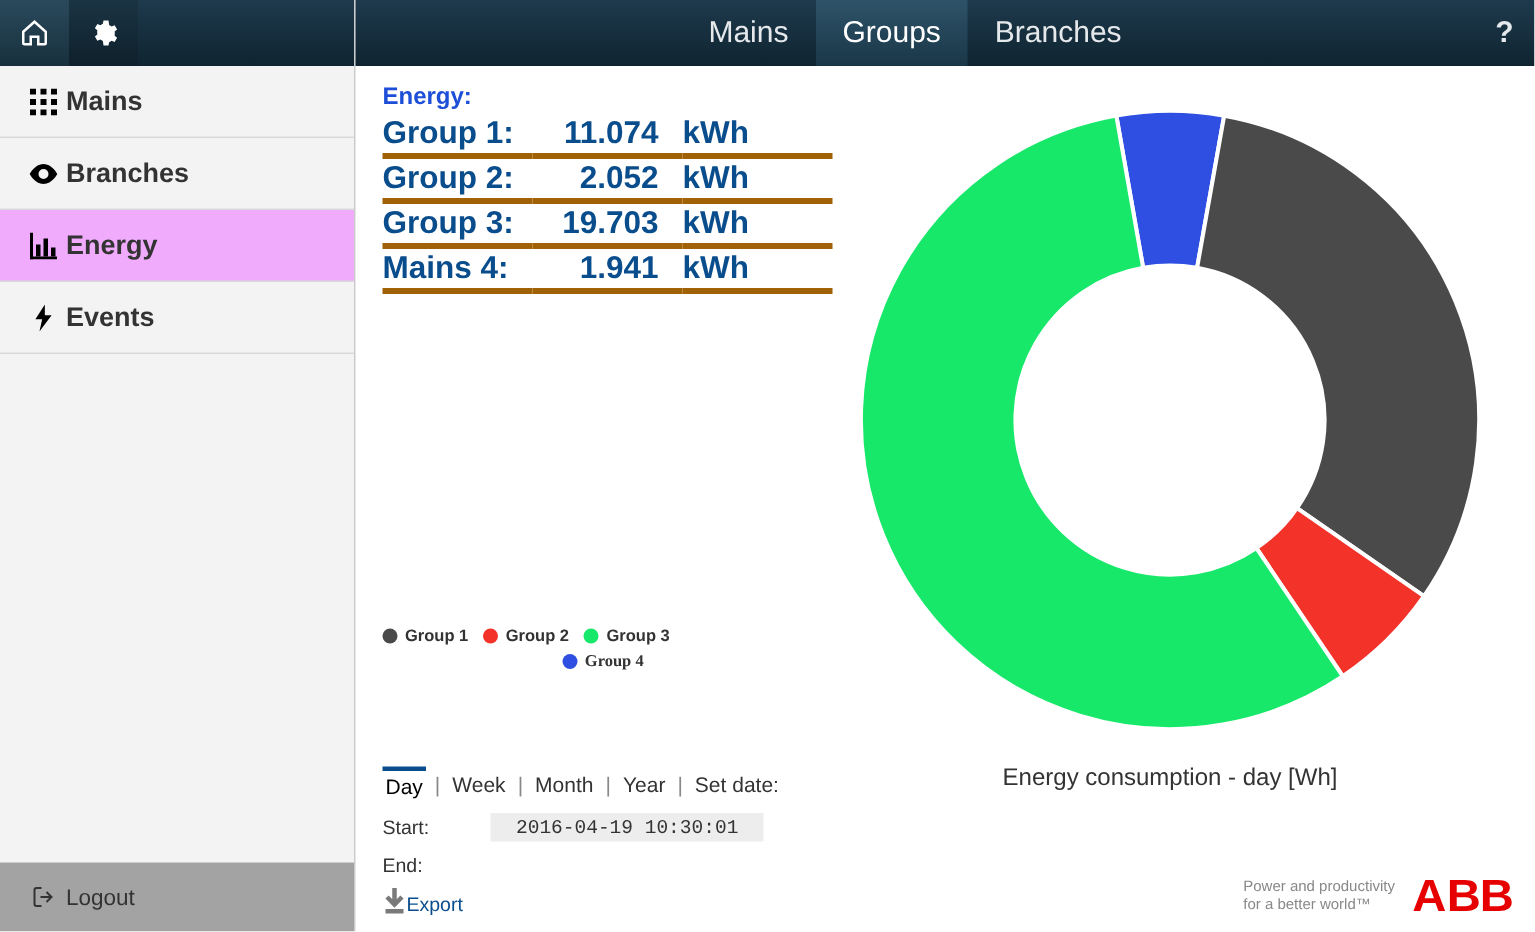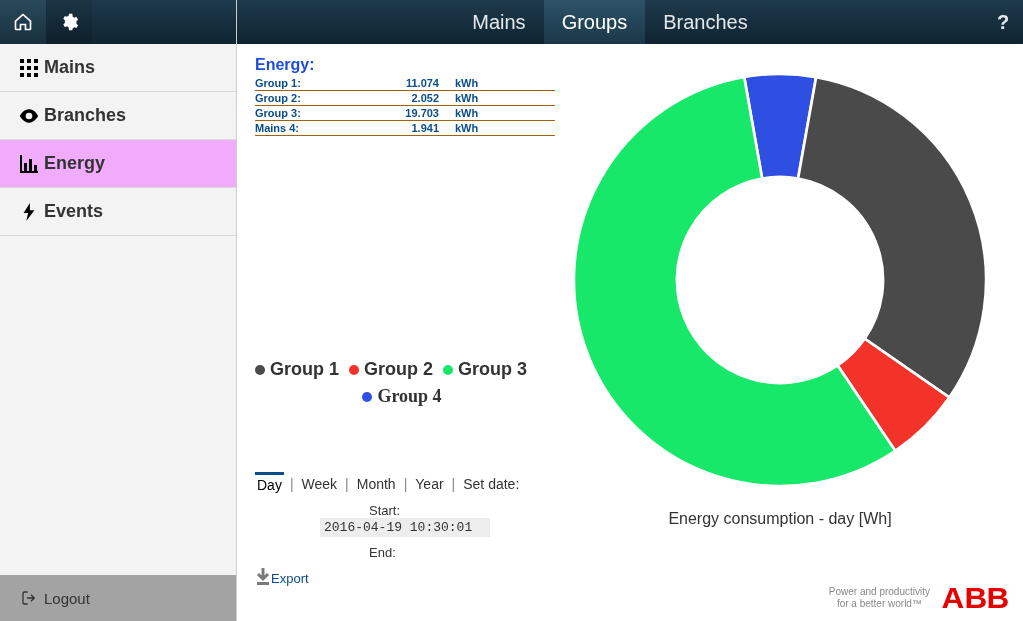--- a/index.html
+++ b/index.html
@@ -28,50 +28,50 @@
   .topbar { height: 44px; background: linear-gradient(to bottom,#1e3a4d,#0f2430); display: flex; align-items: center; color: #e5e9ec; }
   .topbar .tabs { flex: 1; display: flex; justify-content: center; height: 100%; }
   .topbar .tab { padding: 0 18px; display: flex; align-items: center; font-size: 20px; color: #e5e9ec; cursor: pointer; }
   .topbar .tab.active { background: linear-gradient(to bottom,#2e5368,#1a3748); color: #fff; }
   .topbar .help { width: 40px; text-align: center; font-size: 20px; font-weight: bold; color: #e5e9ec; cursor: pointer; }
 
   .content { flex: 1; display: flex; padding: 12px 18px 8px 18px; position: relative; }
   .left-col { width: 300px; display: flex; flex-direction: column; }
   .energy-heading { color: #1d4ed8; font-weight: bold; font-size: 16px; margin-bottom: 2px; }
   .energy-table { width: 100%; border-collapse: collapse; }
-  .energy-table td { padding: 1px 0; border-bottom: 1px solid #a16207; font-size: 11px; }
+  .energy-table td { padding: 1px 0; border-bottom: 4px solid #a16207; font-size: 21px; }
   .energy-table .lbl { color: #0a4d8c; font-weight: bold; width: 100px; }
   .energy-table .val { color: #0a4d8c; font-weight: bold; text-align: right; padding-right: 16px; width: 100px; }
   .energy-table .unit { color: #0a4d8c; font-weight: bold; text-align: left; }
 
-  .legend { margin-top: 220px; font-size: 18px; font-weight: bold; color: #333; line-height: 1.5; }
+  .legend { margin-top: 220px; font-size: 11px; font-weight: bold; color: #333; line-height: 1.5; }
   .legend-row { display: flex; flex-wrap: wrap; gap: 0 4px; }
   .legend-item { display: inline-flex; align-items: center; margin-right: 6px; }
   .legend-dot { width: 10px; height: 10px; border-radius: 50%; margin-right: 5px; display: inline-block; }
   .legend-row.center { justify-content: center; font-family: Liberation Serif, serif; }
 
   .range-tabs { margin-top: 62px; font-size: 14px; color: #333; display: flex; align-items: center; gap: 6px; }
   .range-tabs .rt { cursor: pointer; padding: 2px 2px; }
   .range-tabs .rt.active { border-top: 3px solid #0a4d8c; color: #000; font-weight: normal; }
   .range-tabs .sep { color: #888; }
 
-  .daterow { display: flex; align-items: center; margin-top: 8px; font-size: 13px; flex-direction: column; }
+  .daterow { display: flex; align-items: center; margin-top: 8px; font-size: 13px; }
   .daterow .dlabel { width: 72px; color: #333; }
-  .daterow .dval { font-family: "Courier New", monospace; font-size: 13px; background: #ededed; padding: 2px 4px; color: #333; min-width: 170px; }
+  .daterow .dval { font-family: "Courier New", monospace; font-size: 13px; background: #ededed; padding: 2px 17px; color: #333; min-width: 170px; }
 
   .export { margin-top: 8px; display: inline-flex; flex-direction: row; align-items: flex-end; cursor: pointer; color: #0a4d8c; font-size: 13px; }
   .export svg { fill: #7a7a7a; }
 
   .chart-col { flex: 1; position: relative; display: flex; flex-direction: column; align-items: center; }
   .donut-wrap { width: 448px; height: 448px; position: relative; }
   .donut-wrap svg { width: 100%; height: 100%; }
   .chart-title { margin-top: 6px; font-size: 16px; font-weight: normal; color: #333; }
 
   .footer { position: absolute; right: 14px; bottom: 6px; display: flex; align-items: center; gap: 12px; }
-  .footer .tag { font-size: 10px; color: #888; text-align: center; line-height: 1.2; }
+  .footer .tag { font-size: 10px; color: #888; text-align: left; line-height: 1.2; }
   .abb { font-weight: 900; font-size: 30px; color: #e60000; letter-spacing: 0; font-family: Arial, sans-serif; display: flex; gap: 1px; }
   .abb span { display: inline-block; transform: scaleX(1.05); }
 </style>
 </head>
 <body>
 
 <div class="app">
 
   <div class="sidebar">
     <div class="sidebar-top">

